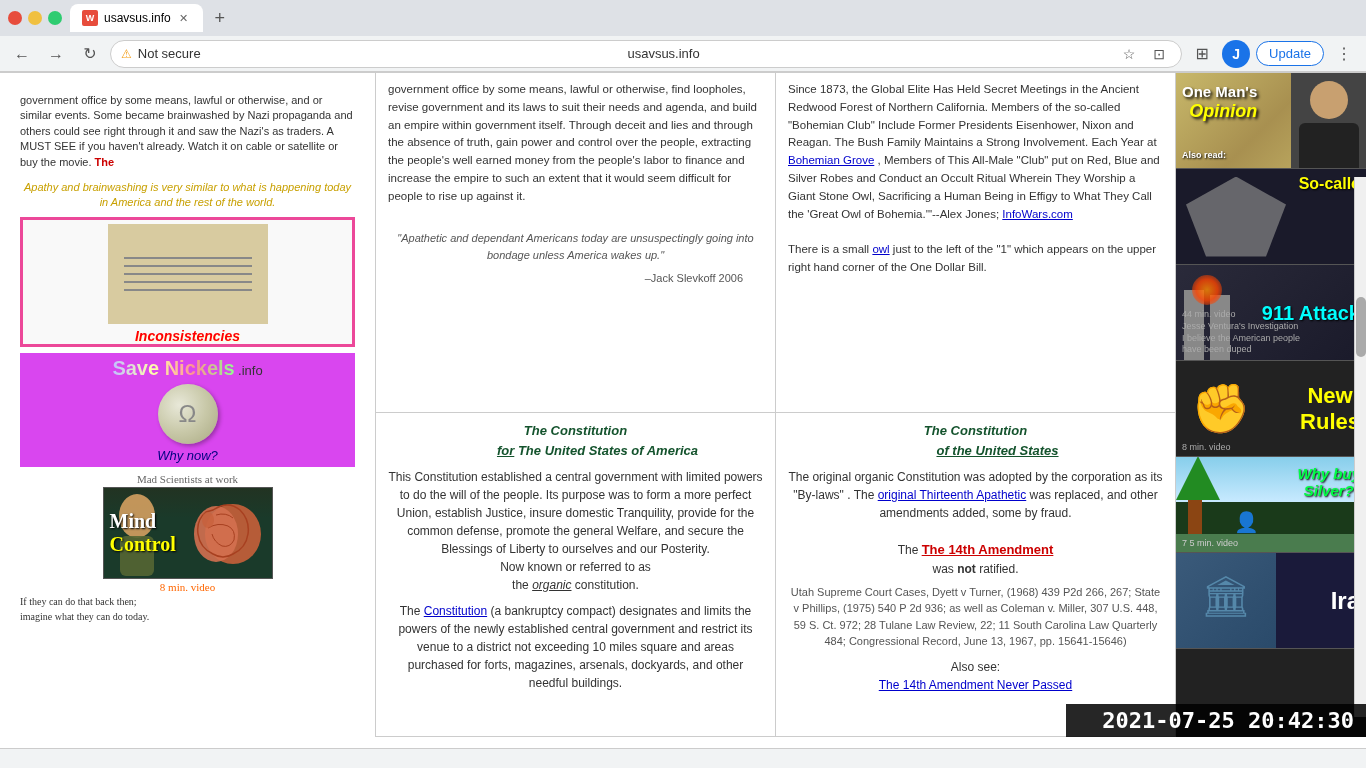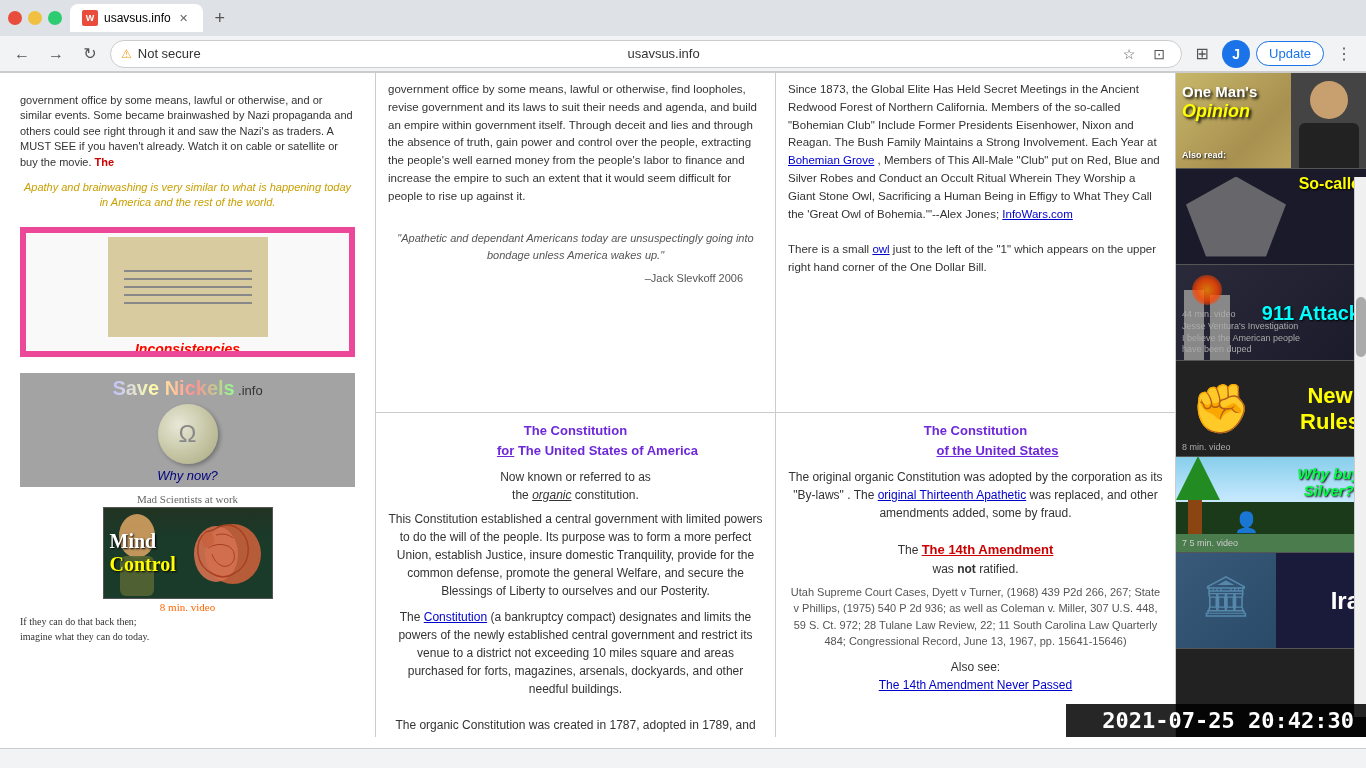--- a/index.html
+++ b/index.html
@@ -178,22 +178,22 @@
       text-align: center;
       margin: 6px 4px;
       line-height: 1.4;
     }
     .left-sidebar .the-word {
       color: red;
       font-weight: bold;
     }
 
     .inconsistencies-box {
-      margin: 16px 4px;
-      border: 6px solid #ec4899;
+      margin: 6px 4px;
+      border: 3px solid #ec4899;
       text-align: center;
       padding: 4px;
       background: #f9f9f9;
       position: relative;
       height: 130px;
       overflow: hidden;
     }
     .inconsistencies-img {
       width: 160px; height: 100px;
       background: #e8e8e8;
@@ -216,21 +216,21 @@
       font-size: 14px;
       font-weight: bold;
       font-style: italic;
       text-shadow: 1px 1px 0 #ffd;
       margin-top: 4px;
     }
 
     .save-nickels-box {
       margin: 6px 4px;
       text-align: center;
-      background: #a3a3a3;
+      background: #d946ef;
       padding: 4px;
     }
     .save-nickels-title {
       font-size: 20px;
       color: transparent;
       background: linear-gradient(to right, #c0c0ff, #ffffaa, #ff9090, #90ff90);
       -webkit-background-clip: text;
       background-clip: text;
       font-weight: bold;
     }
@@ -333,21 +333,22 @@
     .content-col:last-child { border-right: none; }
     .col-link { color: #0000cc; text-decoration: underline; cursor: pointer; }
 
     .constitution-header {
       text-align: center;
       margin-bottom: 8px;
     }
     .constitution-title {
       font-size: 13px;
       font-weight: bold;
-      color: #6d28d9;
+      color: #14532d;
+      font-style: italic;
     }
     .constitution-underline {
       text-decoration: underline;
       margin-left: 44px;
     }
 
     .col-body-text {
       font-size: 12px;
       line-height: 1.5;
       color: #333;
@@ -738,34 +739,31 @@
 
       <div class="content-col">
         <div class="constitution-header">
           <div class="constitution-title">The Constitution</div>
           <div class="constitution-title">
             <span class="constitution-underline">for</span>
             <span>The United States of America</span>
           </div>
         </div>
         <div class="col-body-text">
+          <p style="margin-top:6px;">This Constitution established a central government with limited powers to do the will of the people. Its purpose was to form a more perfect Union, establish Justice, insure domestic Tranquility, provide for the common defense, promote the general Welfare, and secure the Blessings of Liberty to ourselves and our Posterity.</p>
           <p><span>Now known or referred to as</span><br>
           <span>the</span>
           <span class="underline-text italic-text">organic</span>
           <span>constitution.</span></p>
-          <p style="margin-top:6px;">This Constitution established a central government with limited powers to do the will of the people. Its purpose was to form a more perfect Union, establish Justice, insure domestic Tranquility, provide for the common defense, promote the general Welfare, and secure the Blessings of Liberty to ourselves and our Posterity.</p>
           <p style="margin-top:8px;">
             <span>The </span>
             <a class="col-link">Constitution</a>
             <span>(a bankruptcy compact) designates and limits the powers of the newly established central government and restrict its venue to a district not exceeding 10 miles square and areas purchased for forts, magazines, arsenals, dockyards, and other needful buildings.</span>
           </p>
           <br>
-          <p>
-            <span>The organic Constitution was created in 1787, adopted in 1789, and</span>
-          </p>
         </div>
       </div>
 
       <div class="content-col">
         <div class="constitution-header">
           <div class="constitution-title">The Constitution</div>
           <div class="constitution-title constitution-underline">of the United States</div>
         </div>
         <div class="col-body-text">
           <p>
@@ -801,21 +799,21 @@
 
         <div style="position:absolute;right:0;top:0;width:75px;height:96px;overflow:hidden;">
           <div style="background:#444;width:100%;height:100%;display:flex;flex-direction:column;align-items:center;">
             <div style="width:38px;height:38px;border-radius:50%;background:#c8a070;margin-top:8px;"></div>
             <div style="width:60px;height:46px;background:#222;margin-top:4px;border-radius:6px 6px 0 0;"></div>
           </div>
         </div>
 
         <div class="rs-title-overlay">
           <div style="font-size:15px;color:#fff;font-weight:bold;text-shadow:2px 2px 3px #000;">One Man's</div>
-          <div style="font-size:18px;color:#ffff00;font-weight:bold;font-style:italic;text-shadow:2px 2px 3px #000;">Opinion</div>
+          <div style="font-size:18px;color:#ffff00;font-weight:bold;font-style:italic;text-shadow:2px 2px 3px #000;text-align:right;">Opinion</div>
           <div style="margin-top:20px;">
             <span style="font-size:9px;color:#fff;">Also read:</span><br>
             
           </div>
         </div>
       </div>
     </div>
 
     <div class="rs-item">
       <div class="rs-item-bg rs-item-2-bg">

